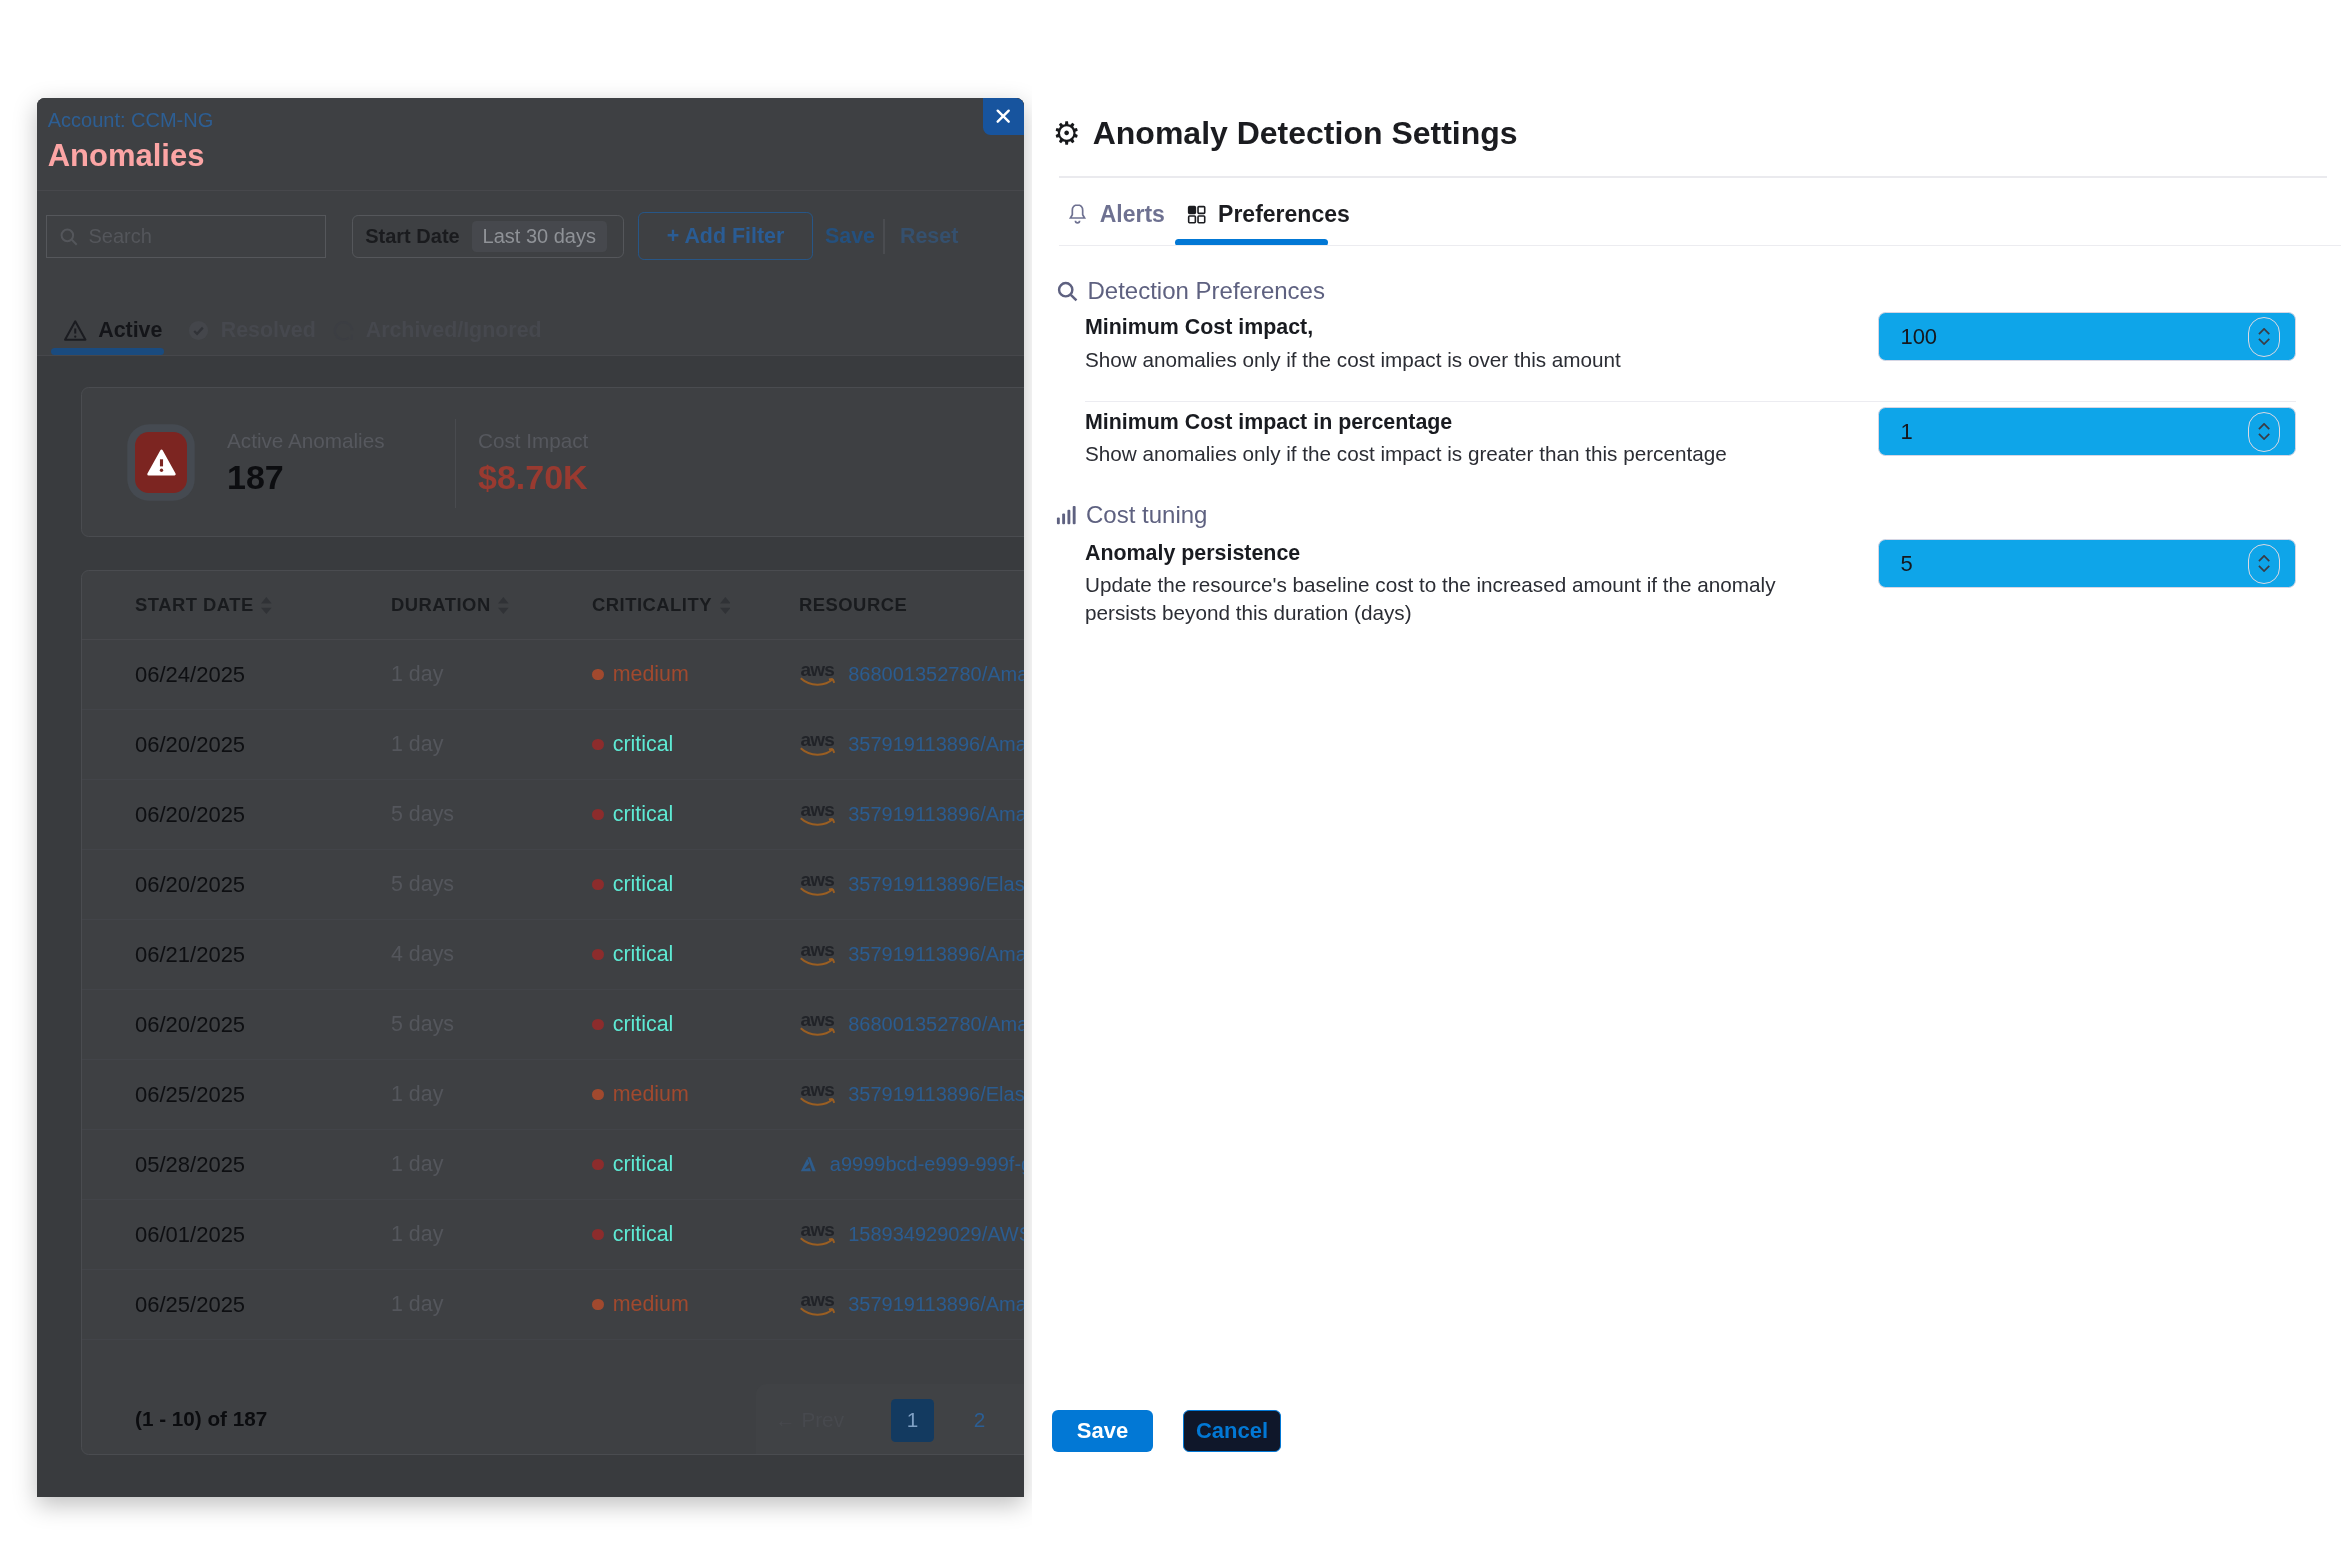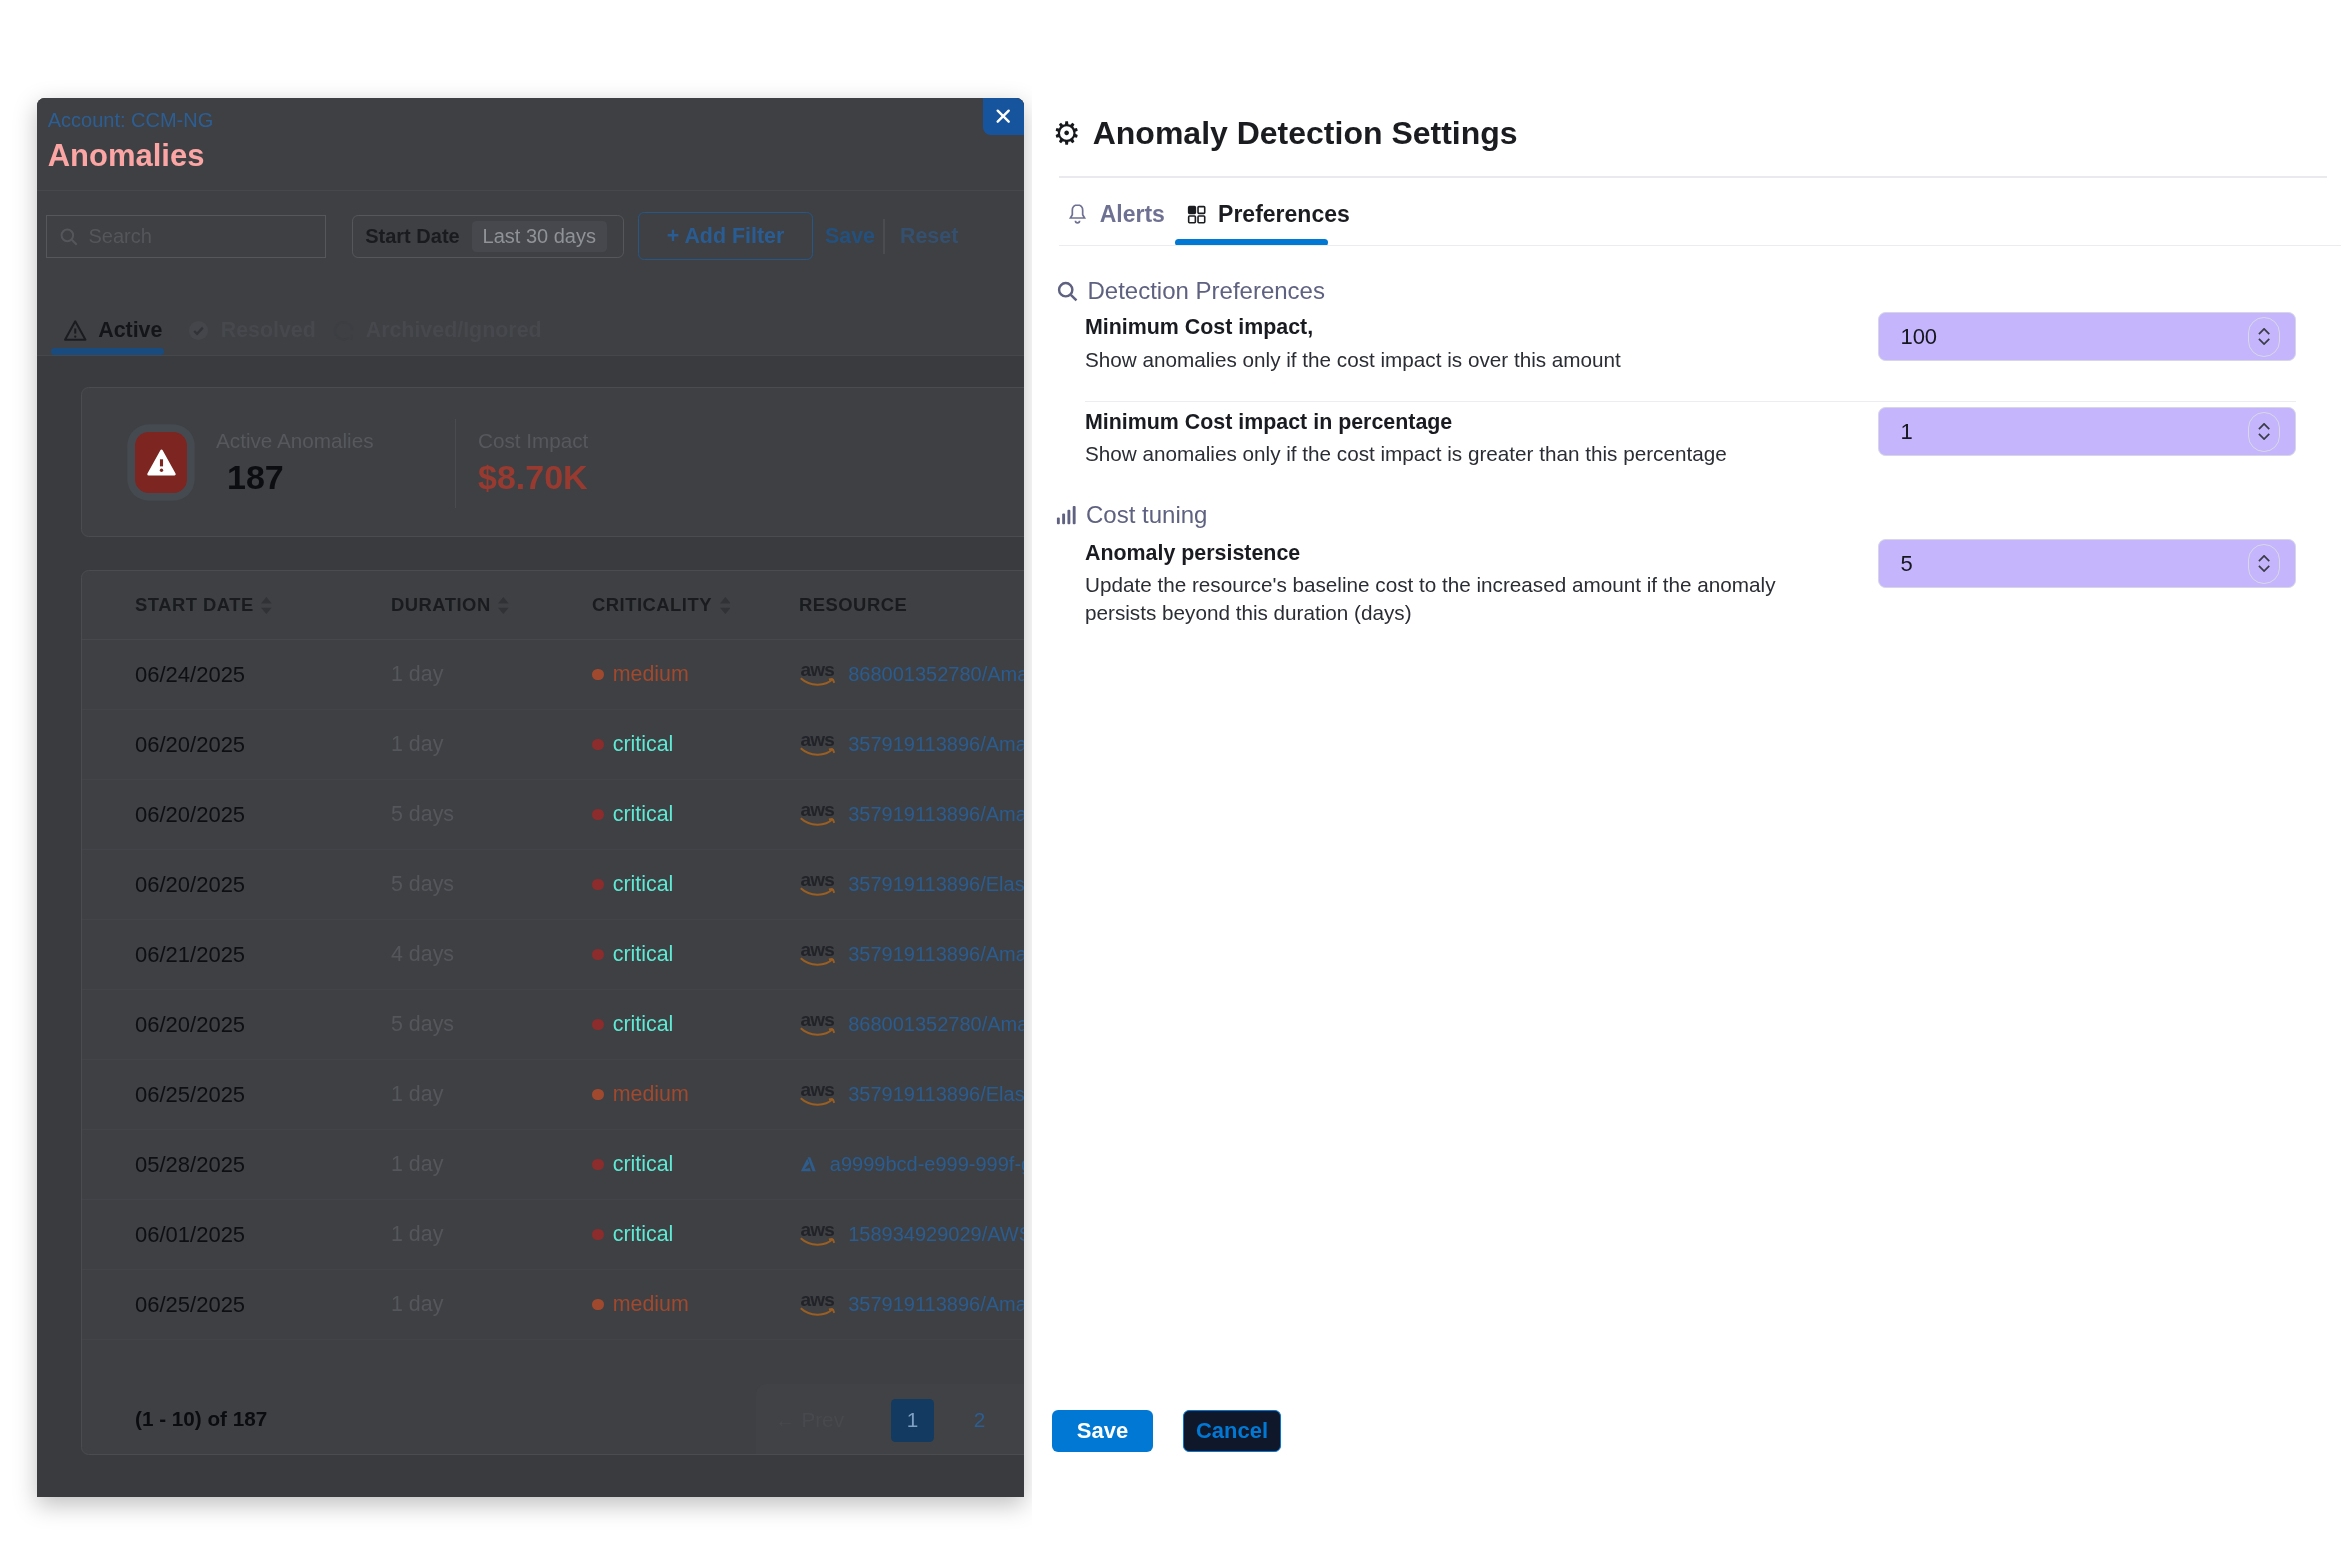--- a/index.html
+++ b/index.html
@@ -46,21 +46,21 @@
                    background:#1A4B7F; border-radius:3.8px; }
   #lp-tabline { position:absolute; left:0; right:0; top:257px; height:0.8px; background:#46474B; }
 
   
   #stat-card { position:absolute; left:44px; top:289px; right:-9.2px; height:150px;
                background:#3E4043; border:0.8px solid #4A4C50; border-radius:7.7px; }
   #stat-tile { position:absolute; left:53px; top:44px; width:52px; height:61px; background:#7C2521;
                border-radius:13.8px; box-shadow:0 0 0 7.7px #454A51; display:flex; align-items:center; justify-content:center; }
   .stat-label { position:absolute; top:41px; font-size:20.7px; color:#56585E; }
   .stat-value { position:absolute; top:70px; font-size:34px; font-weight:700; }
-  #stat-anoms-label { left:134px; } #stat-anoms-value { left:145px; color:#0C0D10; }
+  #stat-anoms-label { left:145px; } #stat-anoms-value { left:145px; color:#0C0D10; }
   #stat-vline { position:absolute; left:373px; top:31px; width:0.8px; height:89px; background:#494B4F; }
   #stat-cost-label { left:396px; } #stat-cost-value { left:396px; color:#993A30; }
 
   
   #table-card { position:absolute; left:44px; top:472px; right:-9.2px; height:885px;
                 background:#3E4043; border:0.8px solid #4A4C50; border-radius:7.7px; overflow:hidden; }
   .tgrid { display:grid; grid-template-columns:256px 201px 207px 1fr; padding-left:53px; align-items:center; }
   #thead { height:69px; border-bottom:0.8px solid #47484C; }
   .th { display:flex; align-items:center; gap:7.7px; font-size:18.4px; font-weight:700;
         letter-spacing:0.5px; color:#191B1E; }
@@ -106,21 +106,21 @@
   #section-cost      { top:501px; }
 
   .pref-label { position:absolute; left:53px; font-size:21.4px; font-weight:700; color:#191B20; }
   .pref-desc  { position:absolute; left:53px; font-size:20.7px; color:#2B2D34; max-width:704px; line-height:1.35; }
   #row1-label{ top:315px; } #row1-desc{ top:346px; }
   #row2-label{ top:410px; } #row2-desc{ top:440px; }
   #row3-label{ top:541px; } #row3-desc{ top:571px; }
   .pref-divider { position:absolute; left:53px; width:1211px; height:0.8px; background:#ECECF1; }
   #pref-div1 { top:401px; }
 
-  .num-input { position:absolute; left:846px; width:418px; height:49px; background:#c4b5fd;
+  .num-input { position:absolute; left:846px; width:418px; height:49px; background:#0ea5e9;
                border:1.5px solid #D6D6E4; border-radius:7.7px; display:flex; align-items:center;
                padding:0 15.3px 0 21.4px; font-size:22px; color:#16181D; }
   #input-min-cost { top:312px; } #input-min-pct { top:407px; } #input-persistence { top:539px; }
   .stepper { margin-left:auto; width:32px; height:40px; border:1.5px solid #D9D9E3; border-radius:16px;
              display:flex; flex-direction:column; align-items:center; justify-content:center; gap:2.3px; }
 
   #save-btn { position:absolute; left:20px; top:1410px; width:101px; height:42px; background:#0278D5;
               border:none; border-radius:6.1px; color:#fff; font-size:22px; font-weight:700; }
   #cancel-btn { position:absolute; left:151px; top:1410px; width:98px; height:42px; background:#0f172a;
               border:1.9px solid #0278D5; border-radius:6.1px; color:#0278D5; font-size:22px; font-weight:700; }

